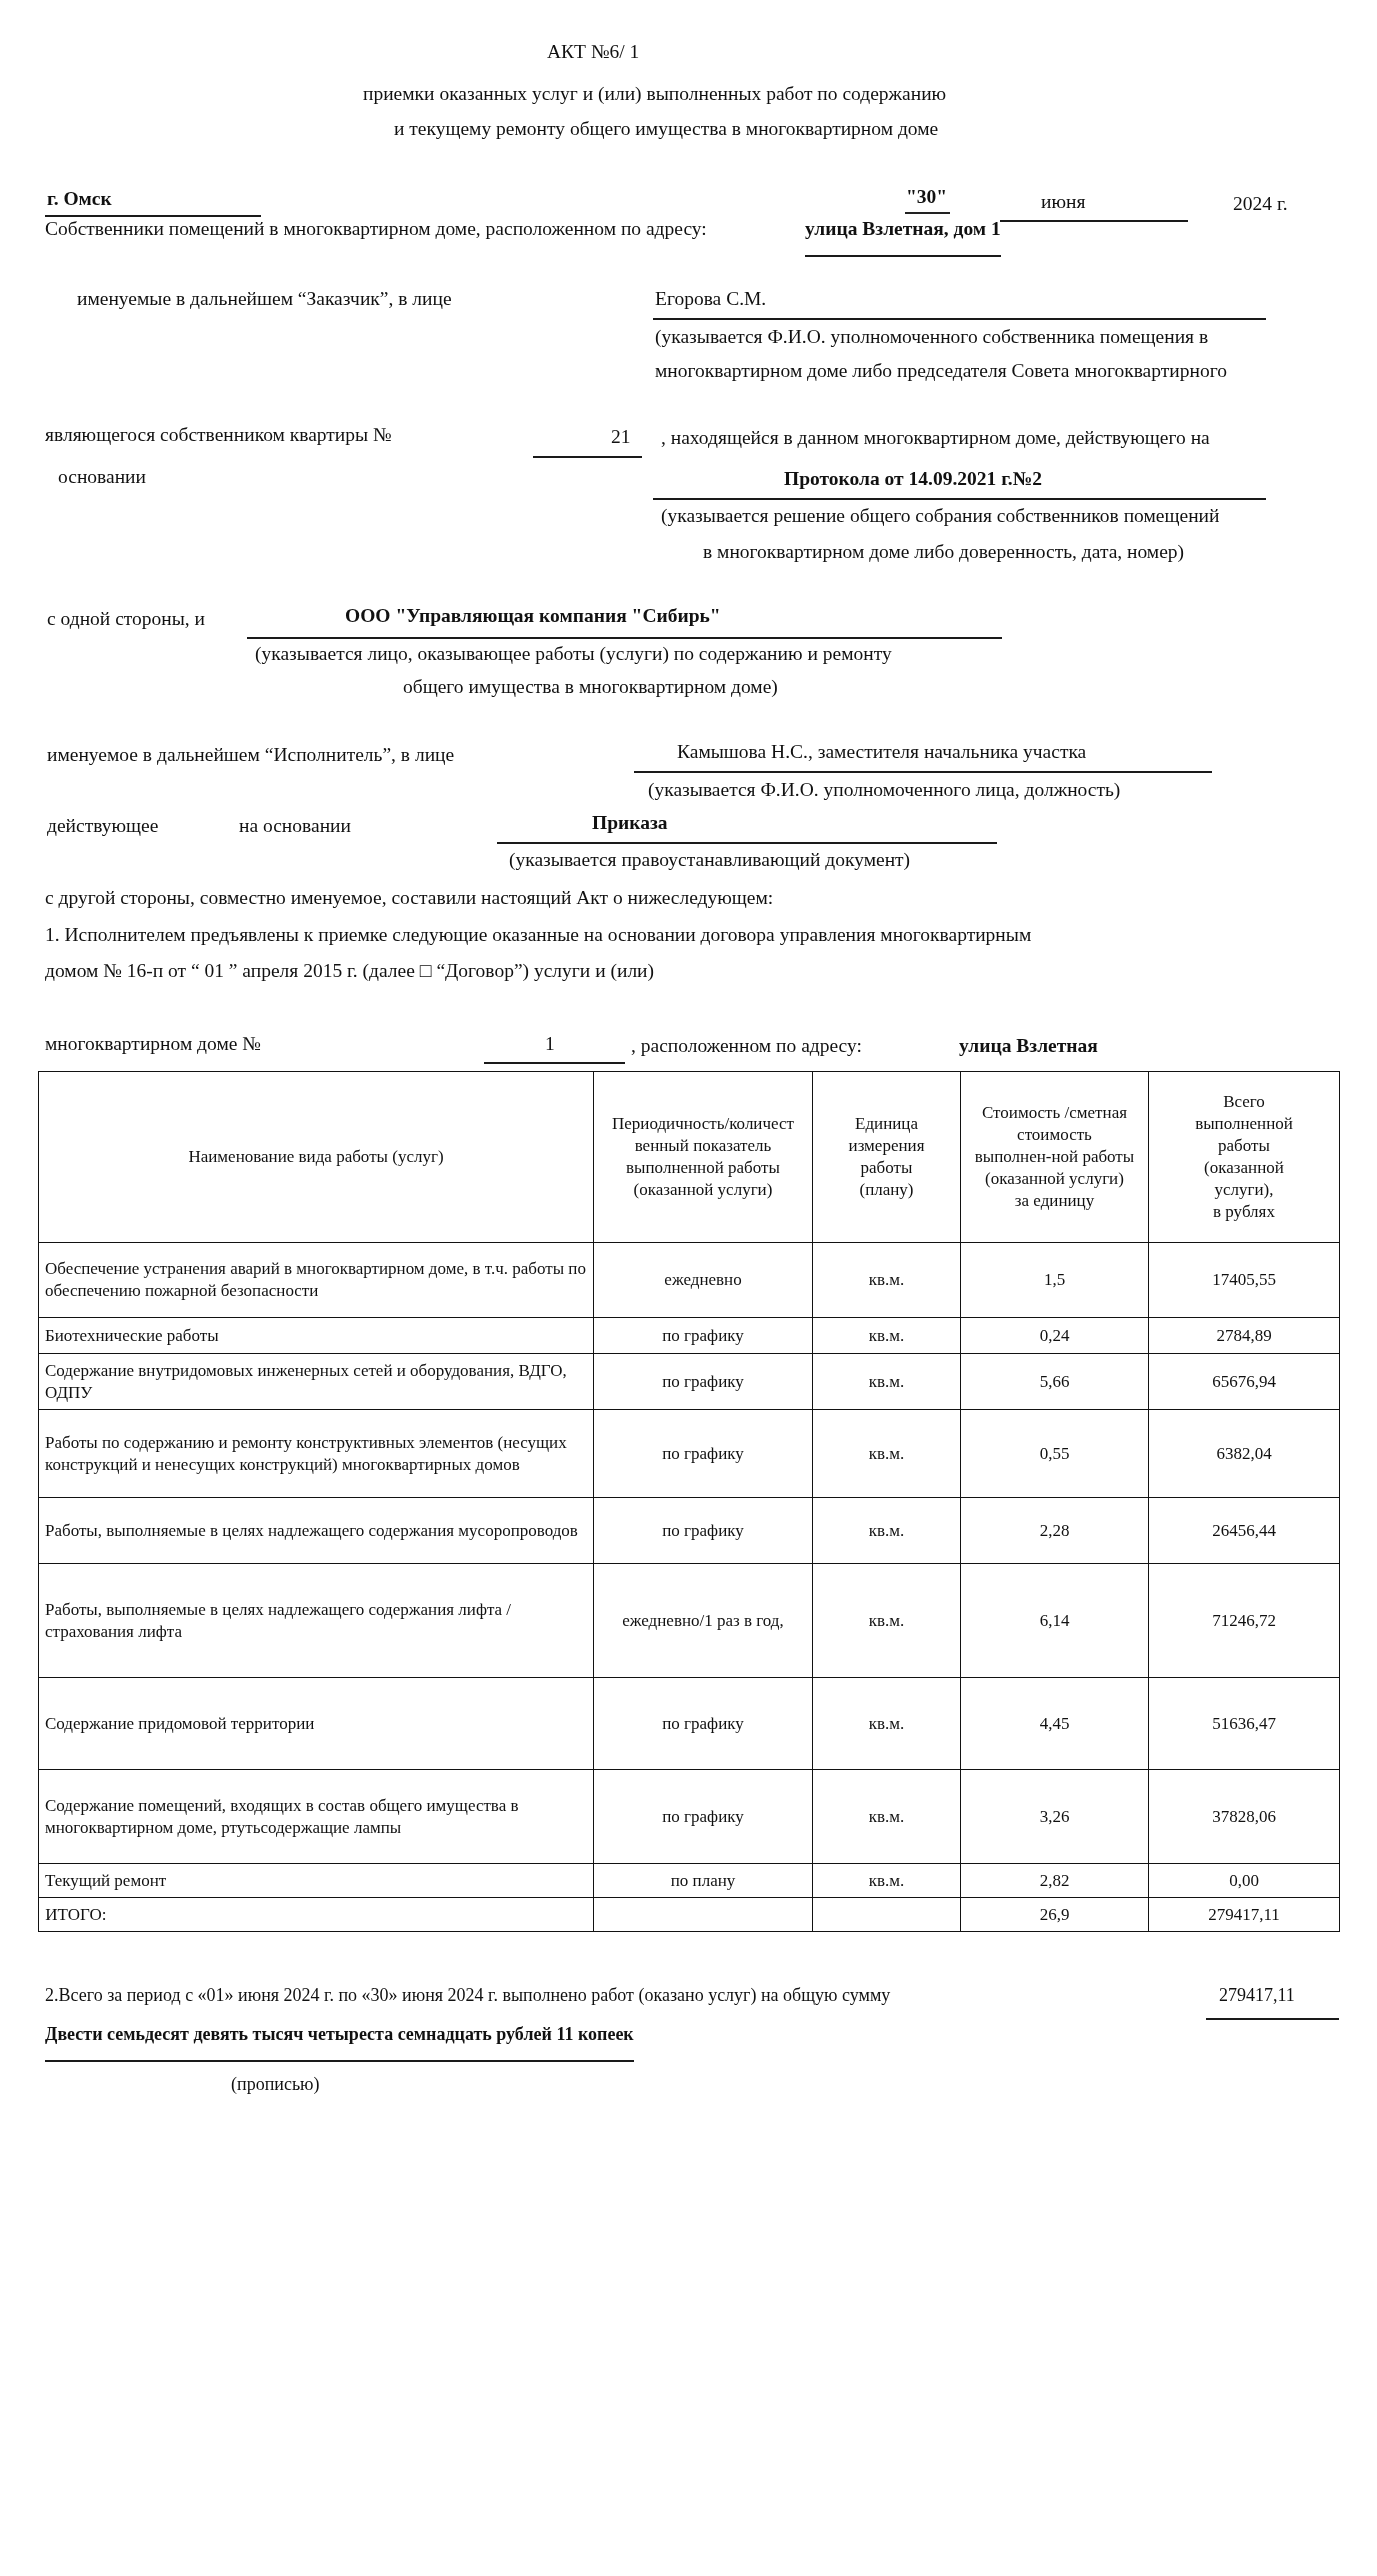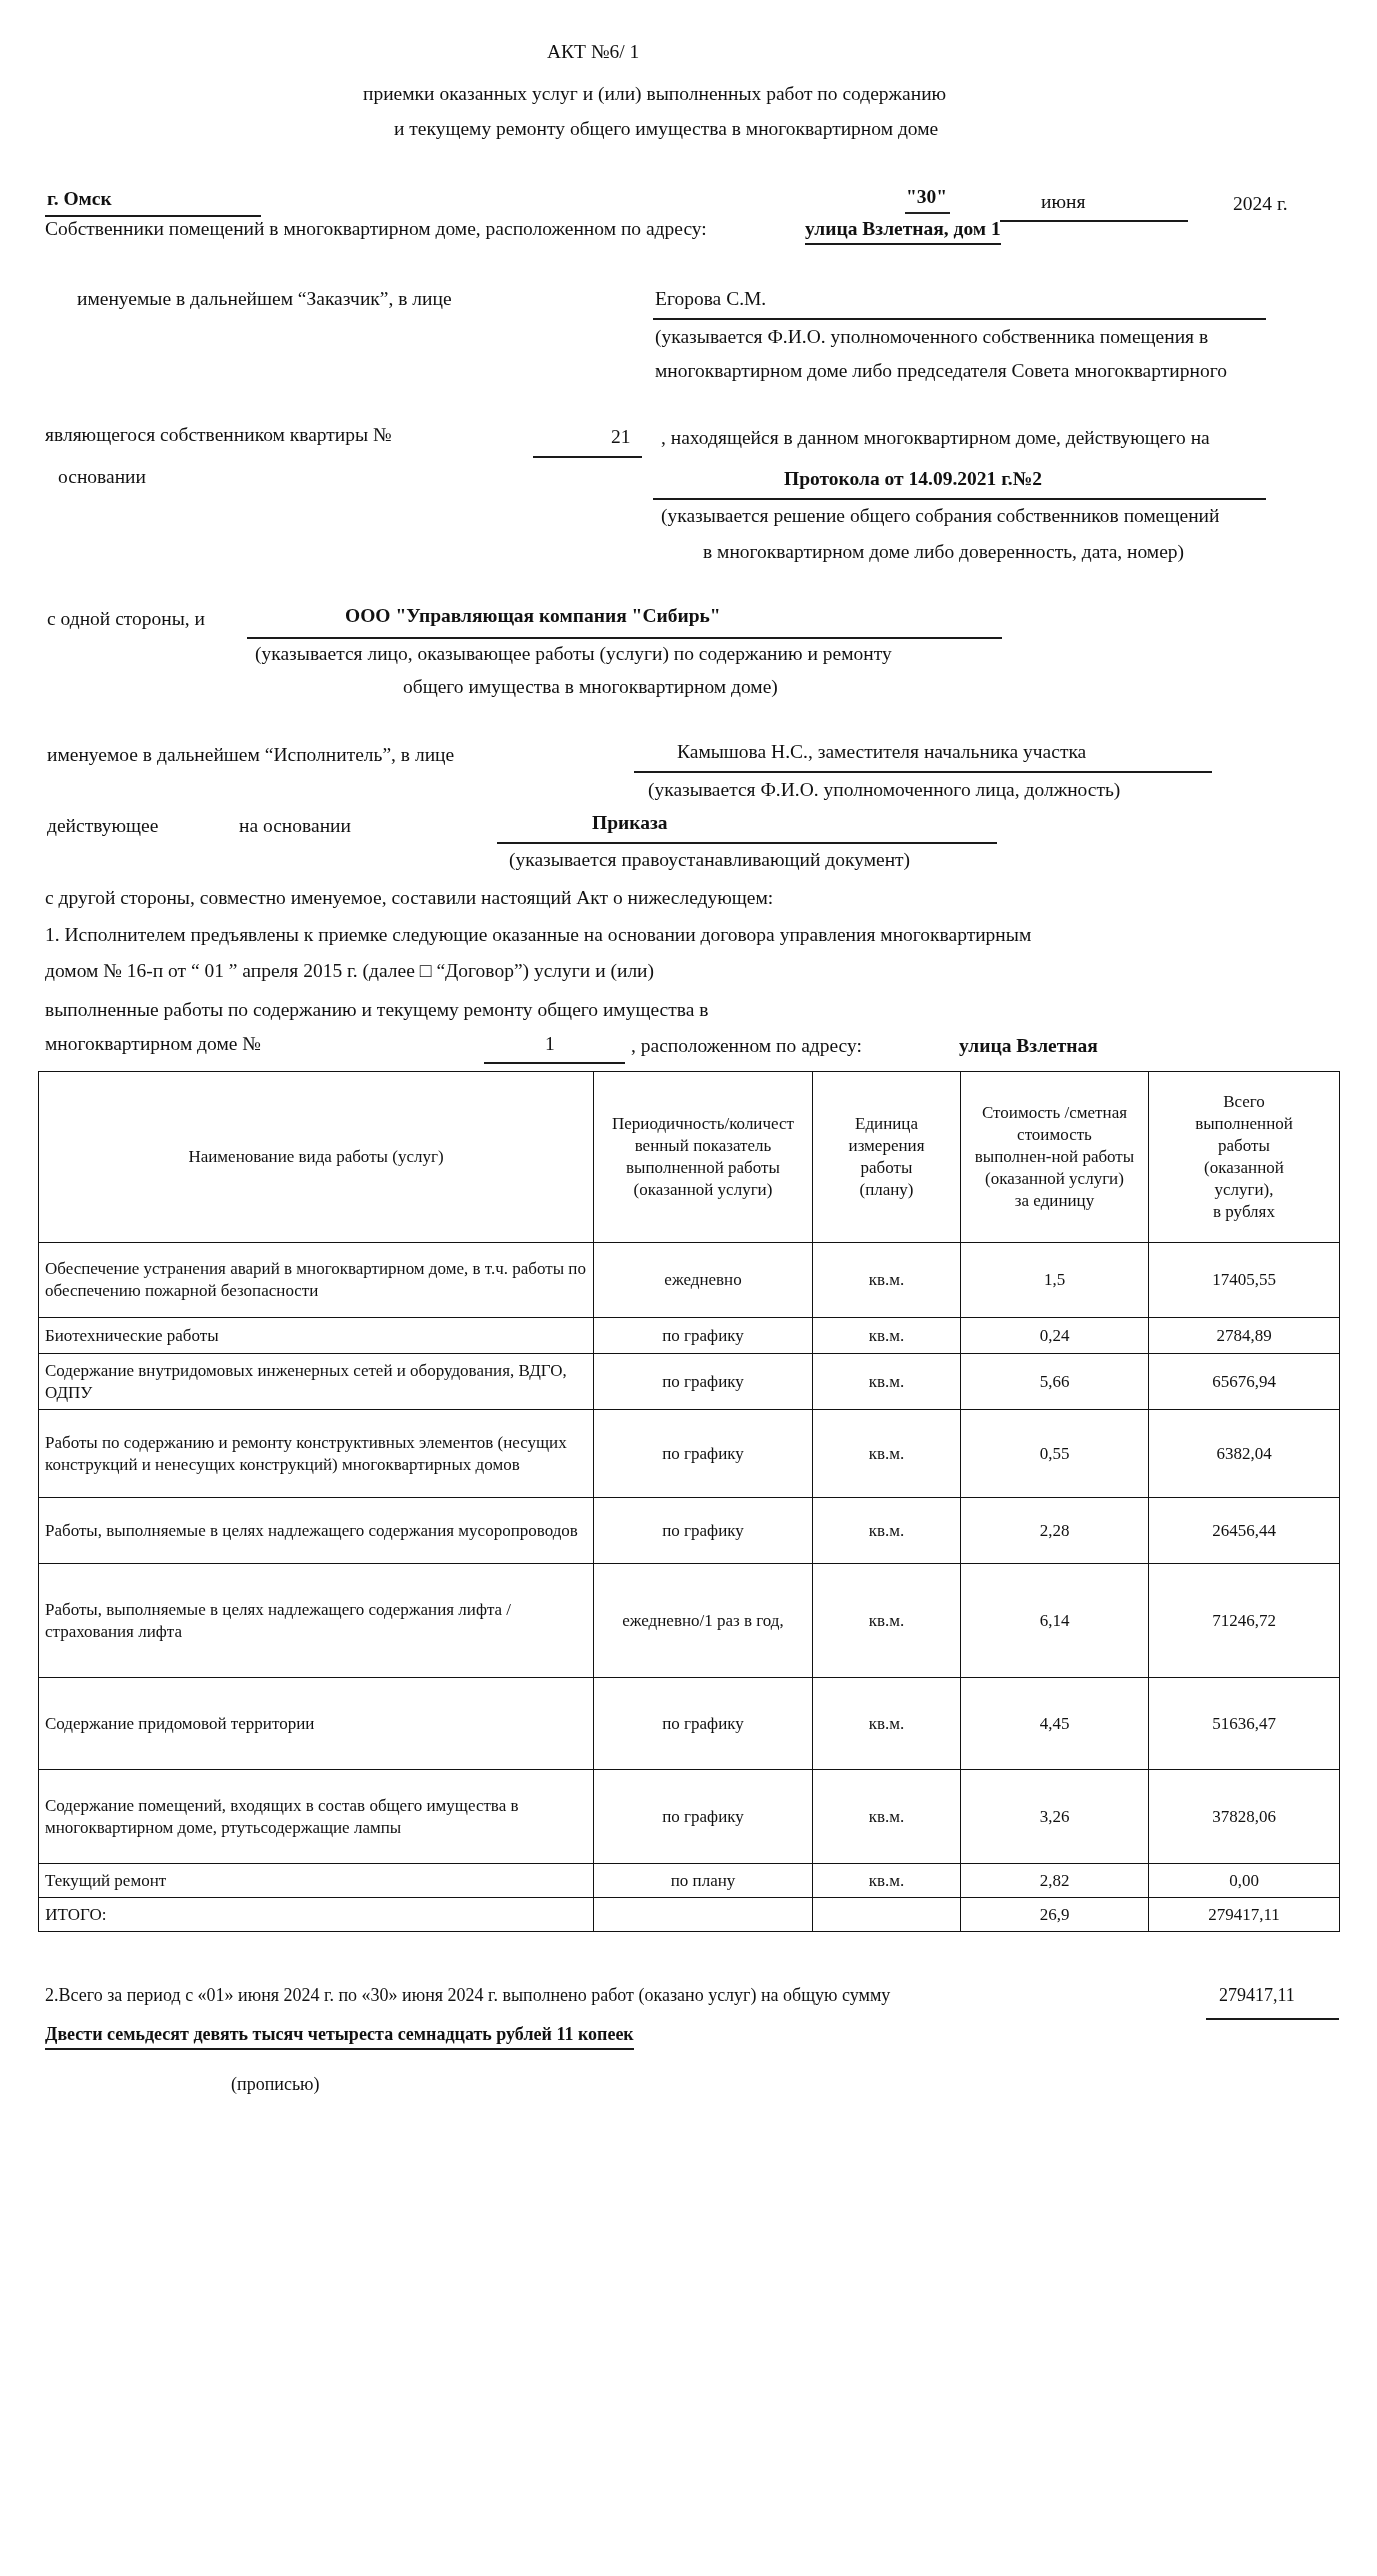--- a/index.html
+++ b/index.html
@@ -32,21 +32,21 @@
     background: #1a1a1a;
   }
   .rule-thin {
     position: absolute;
     height: 1.6px;
     background: #222222;
   }
   .uline {
     border-bottom: 2.3px solid #1a1a1a;
     display: inline-block;
-    padding-bottom: 2px;
+    padding-bottom: 14px;
   }
 
   
   #works-table {
     position: absolute;
     left: 38px;
     top: 1059px;
     width: 1300px;
     border-collapse: collapse;
     table-layout: fixed;
@@ -133,21 +133,20 @@
   <div class="abs t" style="left:47px; top:802px;">действующее</div>
   <div class="abs t" style="left:239px; top:802px;">на основании</div>
   <div class="abs t bold" style="left:592px; top:799px;">Приказа</div>
   <div class="rule" style="left:497px; top:830px; width:500px;"></div>
   <div class="abs t" style="left:509px; top:836px;">(указывается правоустанавливающий документ)</div>
 
   <div class="abs t" style="left:45px; top:874px;">с другой стороны, совместно именуемое, составили настоящий Акт о нижеследующем:</div>
 
   <div class="abs t" style="left:45px; top:911px;">1. Исполнителем предъявлены к приемке следующие оказанные на основании договора управления многоквартирным</div>
   <div class="abs t" style="left:45px; top:947px;">домом № 16-п от “ 01 ” апреля  2015 г. (далее □ “Договор”) услуги и (или)</div>
-  <div class="abs t" style="left:45px; top:986px;">выполненные работы по содержанию и текущему ремонту общего имущества в</div>
   <div class="abs t" style="left:45px; top:1020px;">многоквартирном доме №</div>
   <div class="abs t" style="left:545px; top:1020px;">1</div>
   <div class="rule" style="left:484px; top:1050px; width:141px;"></div>
   <div class="abs t" style="left:631px; top:1022px;">, расположенном по адресу:</div>
   <div class="abs t bold" style="left:959px; top:1022px;">улица Взлетная</div>
 
   <table id="works-table">
     <colgroup>
       <col class="col-name">
         <col class="col-period">

